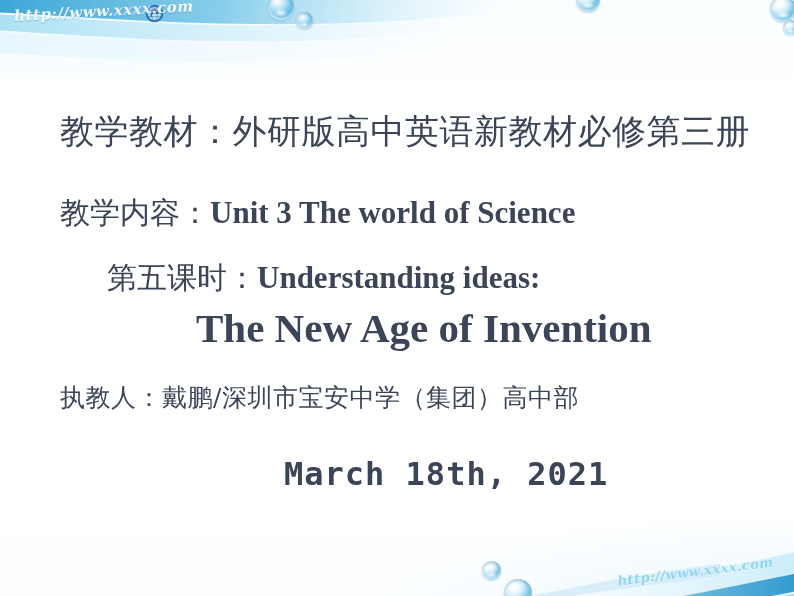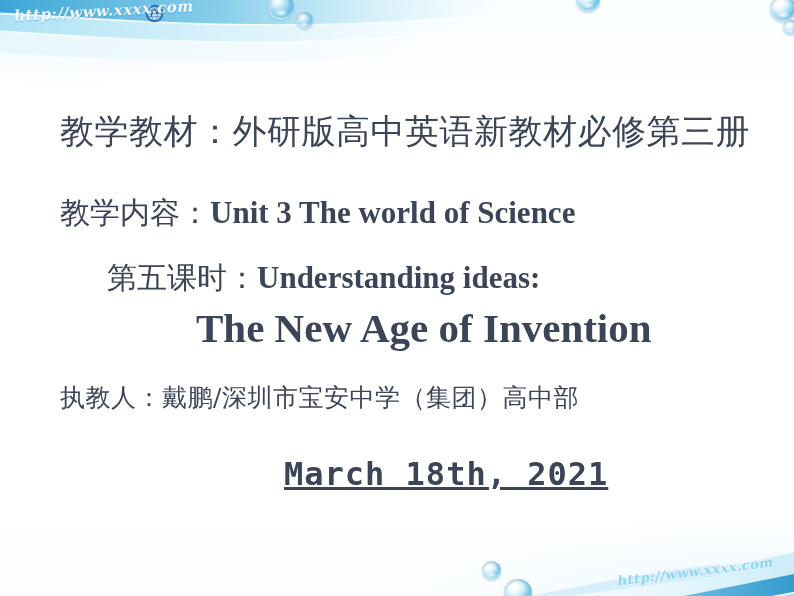--- a/index.html
+++ b/index.html
@@ -160,21 +160,20 @@
   }
 
   #line-date {
     left: 284px;
     top: 458px;
     font-size: 32px;
     font-family: "DejaVu Sans Mono", "Liberation Mono", monospace;
     font-weight: 700;
     letter-spacing: 1px;
     color: #3b4557;
-    text-decoration: underline;
   }
 </style>
 </head>
 <body>
 
 <div id="slide">
 
   <svg id="top-wave" class="deco" viewBox="0 0 520 120" preserveAspectRatio="none">
     <defs>
       <linearGradient id="wgA" x1="0" y1="0" x2="1" y2="0">

